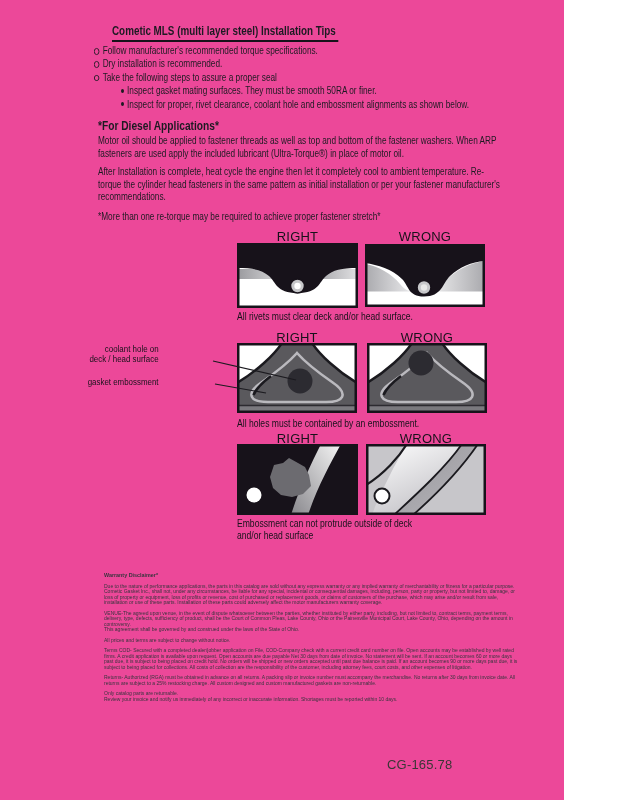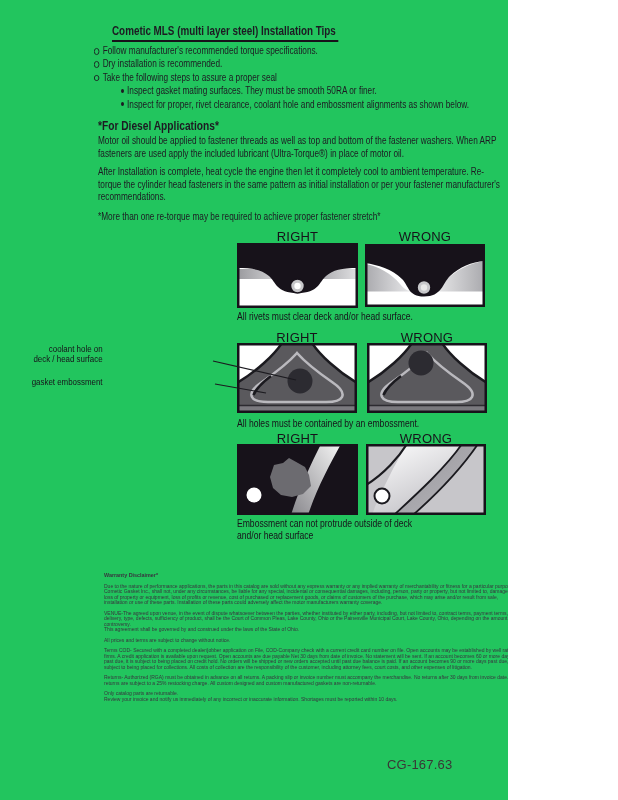--- a/index.html
+++ b/index.html
@@ -1,16 +1,16 @@
 <!DOCTYPE html>
 <html><head>
 <meta charset="utf-8">
 <style>
   html,body{margin:0;padding:0;background:#ffffff;}
-  .page{position:relative;width:508px;height:800px;background:#22c55e;overflow:hidden;
+  .page{position:relative;width:564px;height:800px;background:#ec4899;overflow:hidden;
         font-family:"Liberation Sans","DejaVu Sans",sans-serif;color:#1d1a22;}
   .abs{position:absolute;}
   .cx{transform:scaleX(.75);transform-origin:0 0;}
   
   .title{left:112px;top:23px;font-size:13.5px;font-weight:700;white-space:nowrap;
          border-bottom:2px solid #17121a;padding:0 3px 2px 0;
          transform:scaleX(.73);transform-origin:0 0;}
   
   .tips{left:94px;top:44px;width:620px;font-size:11px;line-height:13.4px;}
   .trow{display:flex;align-items:flex-start;white-space:nowrap;}
@@ -211,15 +211,15 @@
     <div class="dp">Due to the nature of performance applications, the parts in this catalog are sold without any express warranty or any implied warranty of merchantability or fitness for a particular purpose.  Cometic Gasket Inc., shall not, under any circumstances, be liable for any special, incidental or consequential damages, including, person, party or property, but not limited to, damage, or loss of property or equipment, loss of profits or revenue, cost of purchased or replacement goods, or claims of customers of the purchase, which may arise and/or result from sale, installation or use of these parts.  Installation of these parts could adversely affect the motor manufacturers warranty coverage.</div>
     <div class="dp tight">VENUE-The agreed upon venue, in the event of dispute whatsoever between the parties, whether instituted by either party, including, but not limited to, contract terms, payment terms, delivery, type, defects, sufficiency of product, shall be the Court of Common Pleas, Lake County, Ohio or the Painesville Municipal Court, Lake County, Ohio, depending on the amount in controversy.</div>
     <div class="dp">This agreement shall be governed by and construed under the laws of the State of Ohio.</div>
     <div class="dp">All prices and terms are subject to change without notice.</div>
     <div class="dp">Terms COD- Secured with a completed dealer/jobber application on File, COD-Company check with a current credit card number on file.  Open accounts may be established by well rated firms.  A credit application is available upon request.  Open accounts are due payable Net 30 days from date of invoice.  No statement will be sent.  If an account becomes 60 or more days past due, it is subject to being placed on credit hold.  No orders will be shipped or new orders accepted until past due balance is paid.  If an account becomes 90 or more days past due, it is subject to being placed for collections.  All costs of collection are the responsibility of the customer, including attorney fees, court costs, and other expenses of litigation.</div>
     <div class="dp">Returns- Authorized (RGA) must be obtained in advance on all returns.  A packing slip or invoice number must accompany the merchandise.  No returns after 30 days from invoice date.  All returns are subject to a 25% restocking charge.  All custom designed and custom manufactured gaskets are non-returnable.</div>
     <div class="dp tight">Only catalog parts are returnable.</div>
     <div class="dp">Review your invoice and notify us immediately of any incorrect or inaccurate information.  Shortages must be reported within 10 days.</div>
   </div>
 
-  <div class="abs footer">CG-167.63</div>
+  <div class="abs footer">CG-165.78</div>
 
 </div>
 
 </body></html>

